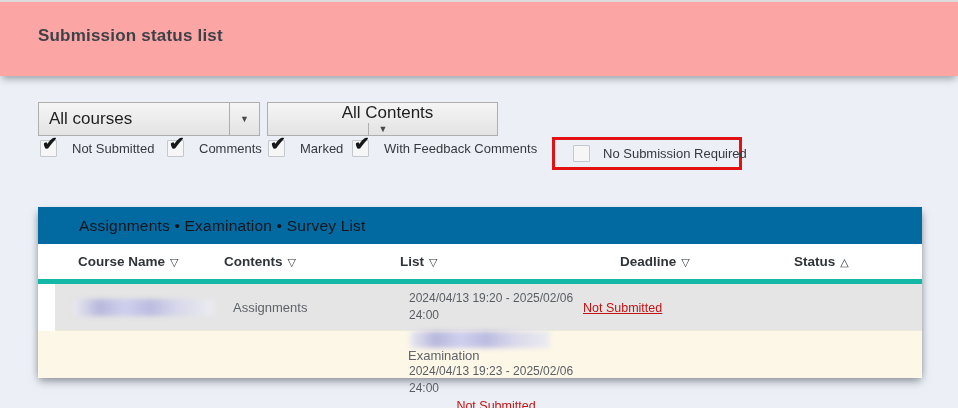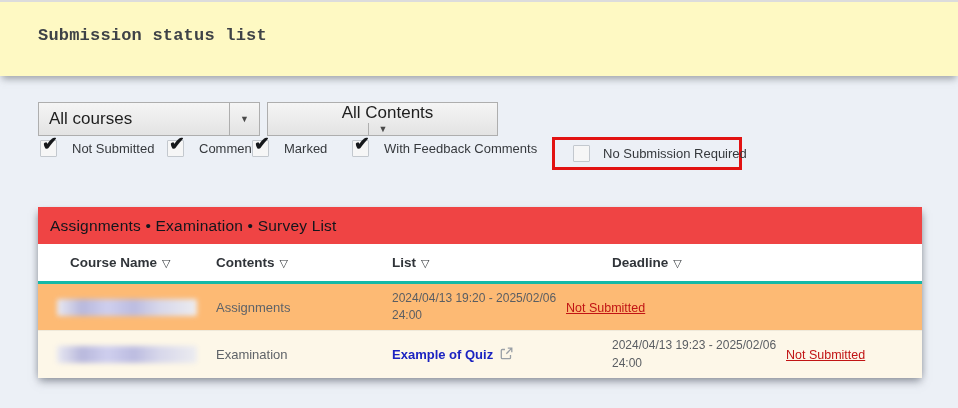--- a/index.html
+++ b/index.html
@@ -7,24 +7,23 @@
   body {
     position: relative;
     font-family: "Liberation Sans", sans-serif;
     background: #ecf0f6;
     overflow: hidden;
   }
 
   
   .top-header {
     position: absolute; left: 0; top: 0; width: 958px; height: 76px;
-    background: #fef9c3;
+    background: #fca5a5;
     border-top: 2px solid #dcdcdc;
     box-shadow: 0 5px 7px -2px rgba(95,100,108,.55);
-    font-family: Liberation Mono, monospace;
   }
   .page-title {
     position: absolute; left: 38px; top: 24px;
     font-size: 17px; font-weight: bold; color: #3e4247; letter-spacing: .2px;
   }
 
   
   .sel {
     position: absolute; top: 102px; height: 34px;
     background: linear-gradient(#f5f5f5, #e3e3e3);
@@ -64,44 +63,44 @@
 
   
   .table-card {
     position: absolute; left: 38px; top: 207px; width: 884px; height: 171px;
     background: #ffffff;
     box-shadow: 0 5px 8px -1px rgba(100,106,116,.55),
                 4px 2px 7px -4px rgba(100,106,116,.4),
                -4px 2px 7px -4px rgba(100,106,116,.4);
   }
   .card-title {
-    height: 37px; background: #ef4444;
-    display: flex; align-items: center; padding-left: 12px;
+    height: 37px; background: #0369a1;
+    display: flex; align-items: center; padding-left: 41px;
     font-size: 15.5px; color: #12161c; letter-spacing: .2px;
   }
   .thead {
-    height: 40px; background: #fff; border-bottom: 3px solid #14b8a6;
-    display: flex; align-items: center; padding-left: 32px;
+    height: 40px; background: #fff; border-bottom: 5px solid #14b8a6;
+    display: flex; align-items: center; padding-left: 40px;
     font-size: 13.5px; font-weight: bold; color: #303439;
   }
   .th { cursor: pointer; }
   .sort-icon { font-size: 11px; font-weight: normal; margin-left: 5px; color: #2d3135; }
 
   .col-course   { width: 146px; }
   .col-contents { width: 176px; }
   .col-title    { width: 220px; }
   .col-deadline { width: 174px; }
   .col-status   { flex: 1; }
 
   .trow {
     height: 47px; display: flex; align-items: center; padding-left: 32px;
     font-size: 13px;
   }
-  .trow-1 { background: #fdba74; border-bottom: 1px solid #efe9da; }
-  .trow-2 { background: #fdf7e8; }
+  .trow-1 { background: #e5e5e5; border-bottom: 1px solid #efe9da; margin-left: 17px; }
+  .trow-2 { background: #fdf7e8; flex-direction: column; }
 
   .blur-name {
     width: 140px; height: 17px; margin-left: -13px; border-radius: 2px;
     background: linear-gradient(90deg,#e9e9f2 0%,#b8b8dc 18%,#cfcfee 36%,#bcbce0 55%,#d6d6ea 72%,#ececf0 100%);
     filter: blur(2.5px);
   }
   .cell-contents { color: #5f6368; }
   .title-link { font-weight: bold; color: #1b23c1; text-decoration: none; cursor: pointer; }
   .ext-icon { margin-left: 7px; vertical-align: -1px; }
   .cell-deadline { color: #5a5e63; font-size: 12px; line-height: 1.45; }
@@ -125,21 +124,21 @@
 </div>
 
 <div class="cb-item" style="left:40px">
   <span class="cb-box checked"></span>
   <span class="cb-label">Not Submitted</span>
 </div>
 <div class="cb-item" style="left:167px">
   <span class="cb-box checked"></span>
   <span class="cb-label">Comments</span>
 </div>
-<div class="cb-item" style="left:252px">
+<div class="cb-item" style="left:268px">
   <span class="cb-box checked"></span>
   <span class="cb-label">Marked</span>
 </div>
 <div class="cb-item" style="left:352px">
   <span class="cb-box checked"></span>
   <span class="cb-label">With Feedback Comments</span>
 </div>
 
 <div class="highlight-box">
   <span class="cb-box"></span>
@@ -155,38 +154,35 @@
     </div>
     <div class="col-contents th">
       <span>Contents</span><span class="sort-icon">▽</span>
     </div>
     <div class="col-title th">
       <span>List</span><span class="sort-icon">▽</span>
     </div>
     <div class="col-deadline th">
       <span>Deadline</span><span class="sort-icon">▽</span>
     </div>
+    <div class="col-status th">
+      <span>Status</span><span class="sort-icon">△</span>
+    </div>
   </div>
 
   <div class="trow trow-1">
     <div class="col-course">
         <div class="blur-name"></div>
       </div>
     <div class="col-contents cell-contents">Assignments</div>
     <div class="col-deadline cell-deadline"><span>2024/04/13 19:20 - 2025/02/06 24:00</span></div>
     <div class="col-status"><a class="status-link">Not Submitted</a></div>
   </div>
 
   <div class="trow trow-2">
     <div class="col-course">
         <div class="blur-name"></div>
       </div>
     <div class="col-contents cell-contents">Examination</div>
-    <div class="col-title">
-      <a class="title-link">Example of Quiz</a><span class="ext-icon"><svg width="13" height="13" viewBox="0 0 13 13">
-            <path d="M5 2.5 H2.3 A1 1 0 0 0 1.3 3.5 V10.7 A1 1 0 0 0 2.3 11.7 H9.5 A1 1 0 0 0 10.5 10.7 V8" fill="none" stroke="#9aa0a6" stroke-width="1.3"></path>
-            <path d="M6.3 6.7 L11.6 1.4 M7.8 1.2 H11.8 V5.2" fill="none" stroke="#9aa0a6" stroke-width="1.3"></path>
-          </svg></span>
-    </div>
     <div class="col-deadline cell-deadline"><span>2024/04/13 19:23 - 2025/02/06 24:00</span></div>
     <div class="col-status"><a class="status-link">Not Submitted</a></div>
   </div>
 </div>
 
 </body></html>

